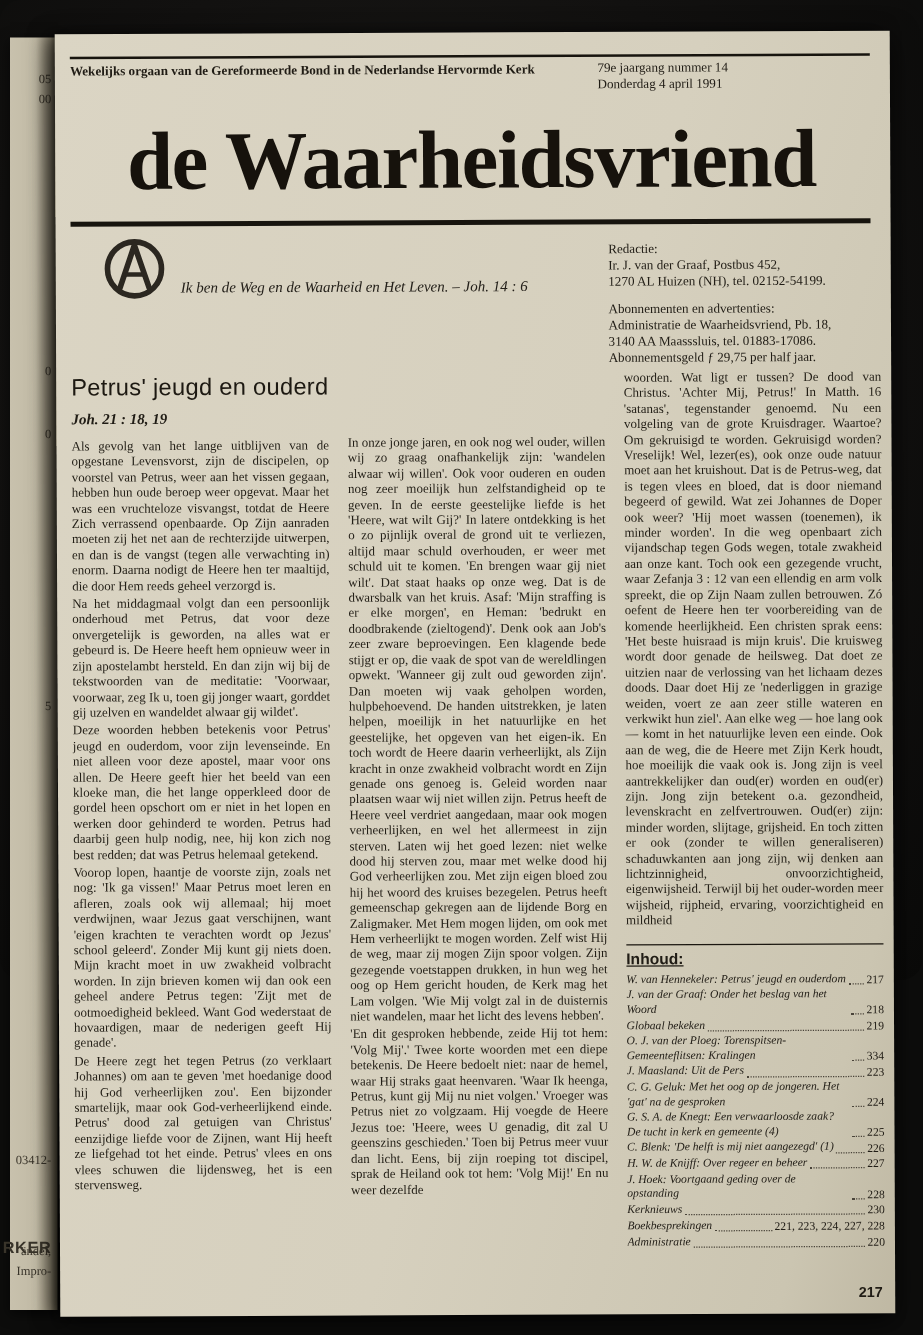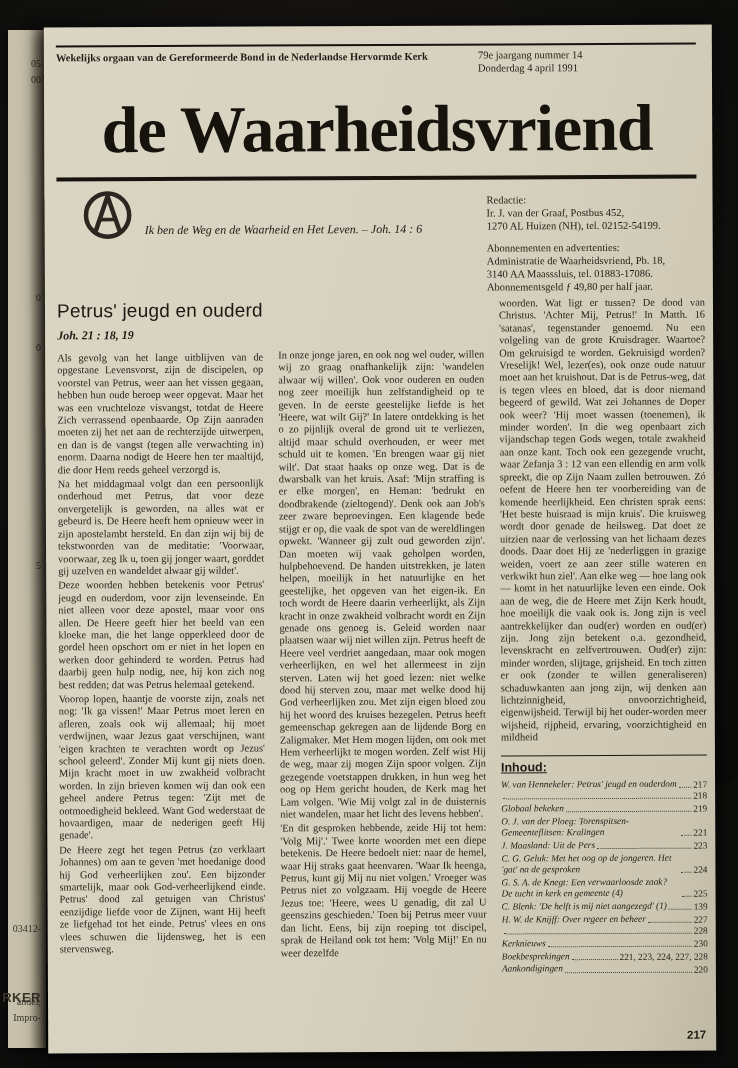--- a/index.html
+++ b/index.html
@@ -135,21 +135,21 @@
     <div class="motto">Ik ben de Weg en de Waarheid en Het Leven. – Joh. 14 : 6</div>
 
     <div class="info">
       <div>Redactie:</div>
       <div>Ir. J. van der Graaf, Postbus 452,</div>
       <div>1270 AL Huizen (NH), tel. 02152-54199.</div>
       <div class="gap"></div>
       <div>Abonnementen en advertenties:</div>
       <div>Administratie de Waarheidsvriend, Pb. 18,</div>
       <div>3140 AA Maasssluis, tel. 01883-17086.</div>
-      <div>Abonnementsgeld ƒ 49,80 per half jaar.</div>
+      <div>Abonnementsgeld ƒ 29,75 per half jaar.</div>
     </div>
 
     <div class="article">
 
       <div class="col col1">
         <h2 class="headline">Petrus' jeugd en ouderdom</h2>
         <div class="deck">Joh. 21 : 18, 19</div>
         <p>Als gevolg van het lange uitblijven van de opgestane Levensvorst, zijn de discipelen, op voorstel van Petrus, weer aan het vissen gegaan, hebben hun oude beroep weer opgevat. Maar het was een vruchteloze visvangst, totdat de Heere Zich verrassend openbaarde. Op Zijn aanraden moeten zij het net aan de rechterzijde uitwerpen, en dan is de vangst (tegen alle verwachting in) enorm. Daarna nodigt de Heere hen ter maaltijd, die door Hem reeds geheel verzorgd is.</p>
         <p>Na het middagmaal volgt dan een persoonlijk onderhoud met Petrus, dat voor deze onvergetelijk is geworden, na alles wat er gebeurd is. De Heere heeft hem opnieuw weer in zijn apostelambt hersteld. En dan zijn wij bij de tekstwoorden van de meditatie: 'Voorwaar, voorwaar, zeg Ik u, toen gij jonger waart, gorddet gij uzelven en wandeldet alwaar gij wildet'.</p>
         <p>Deze woorden hebben betekenis voor Petrus' jeugd en ouderdom, voor zijn levenseinde. En niet alleen voor deze apostel, maar voor ons allen. De Heere geeft hier het beeld van een kloeke man, die het lange opperkleed door de gordel heen opschort om er niet in het lopen en werken door gehinderd te worden. Petrus had daarbij geen hulp nodig, nee, hij kon zich nog best redden; dat was Petrus helemaal getekend.</p>
@@ -167,74 +167,76 @@
 
         <div class="inhoud">
           <div class="inhoud-title">Inhoud:</div>
 
           <div class="toc-row">
             <span class="toc-text">W. van Hennekeler: Petrus' jeugd en ouderdom</span>
             <span class="toc-dots"></span>
             <span class="toc-page">217</span>
           </div>
           <div class="toc-row">
+            <span class="toc-text">J. van der Graaf: Onder het beslag van het Woord</span>
             <span class="toc-dots"></span>
             <span class="toc-page">218</span>
           </div>
           <div class="toc-row">
             <span class="toc-text">Globaal bekeken</span>
             <span class="toc-dots"></span>
             <span class="toc-page">219</span>
           </div>
           <div class="toc-row">
             <span class="toc-text">O. J. van der Ploeg: Torenspitsen-Gemeenteflitsen: Kralingen</span>
             <span class="toc-dots"></span>
-            <span class="toc-page">221</span>
+            <span class="toc-page">334</span>
           </div>
           <div class="toc-row">
             <span class="toc-text">J. Maasland: Uit de Pers</span>
             <span class="toc-dots"></span>
             <span class="toc-page">223</span>
           </div>
           <div class="toc-row">
             <span class="toc-text">C. G. Geluk: Met het oog op de jongeren. Het 'gat' na de gesproken</span>
             <span class="toc-dots"></span>
             <span class="toc-page">224</span>
           </div>
           <div class="toc-row">
             <span class="toc-text">G. S. A. de Knegt: Een verwaarloosde zaak? De tucht in kerk en gemeente (4)</span>
             <span class="toc-dots"></span>
             <span class="toc-page">225</span>
           </div>
           <div class="toc-row">
             <span class="toc-text">C. Blenk: 'De helft is mij niet aangezegd' (1)</span>
             <span class="toc-dots"></span>
-            <span class="toc-page">139</span>
+            <span class="toc-page">226</span>
           </div>
           <div class="toc-row">
             <span class="toc-text">H. W. de Knijff: Over regeer en beheer</span>
             <span class="toc-dots"></span>
             <span class="toc-page">227</span>
           </div>
           <div class="toc-row">
+            <span class="toc-text">J. Hoek: Voortgaand geding over de opstanding</span>
             <span class="toc-dots"></span>
             <span class="toc-page">228</span>
           </div>
           <div class="toc-row">
             <span class="toc-text">Kerknieuws</span>
             <span class="toc-dots"></span>
             <span class="toc-page">230</span>
           </div>
           <div class="toc-row">
             <span class="toc-text">Boekbesprekingen</span>
             <span class="toc-dots"></span>
             <span class="toc-page">221, 223, 224, 227, 228</span>
           </div>
           <div class="toc-row">
-            <span class="toc-text">Aankondigingen</span>
+            <span class="toc-text">Administratie</span>
             <span class="toc-dots"></span>
             <span class="toc-page">220</span>
           </div>
         </div>
 
         <div class="pagenum">217</div>
       </div>
 
     </div>
   </div>

